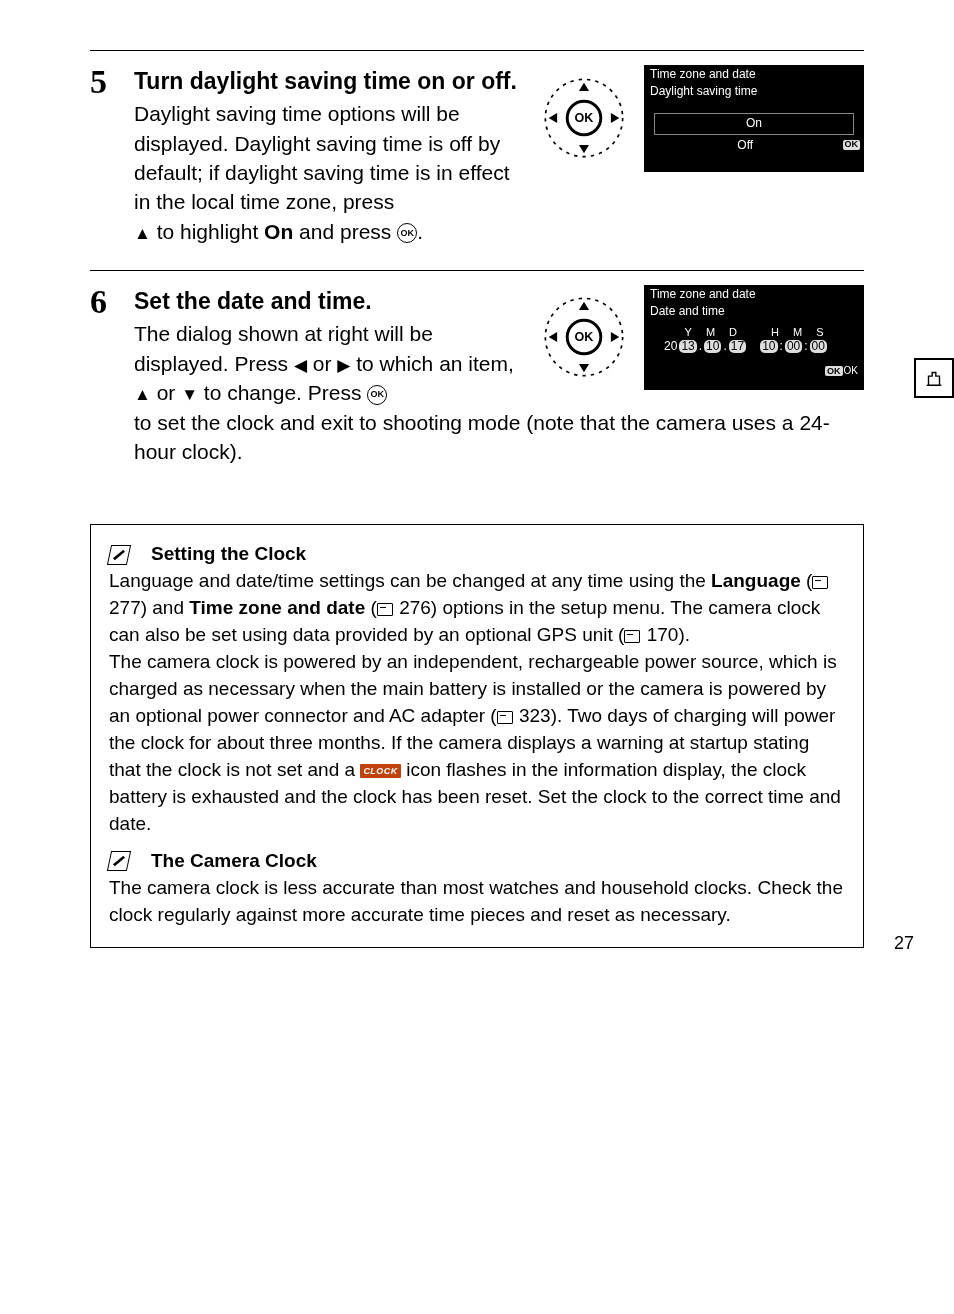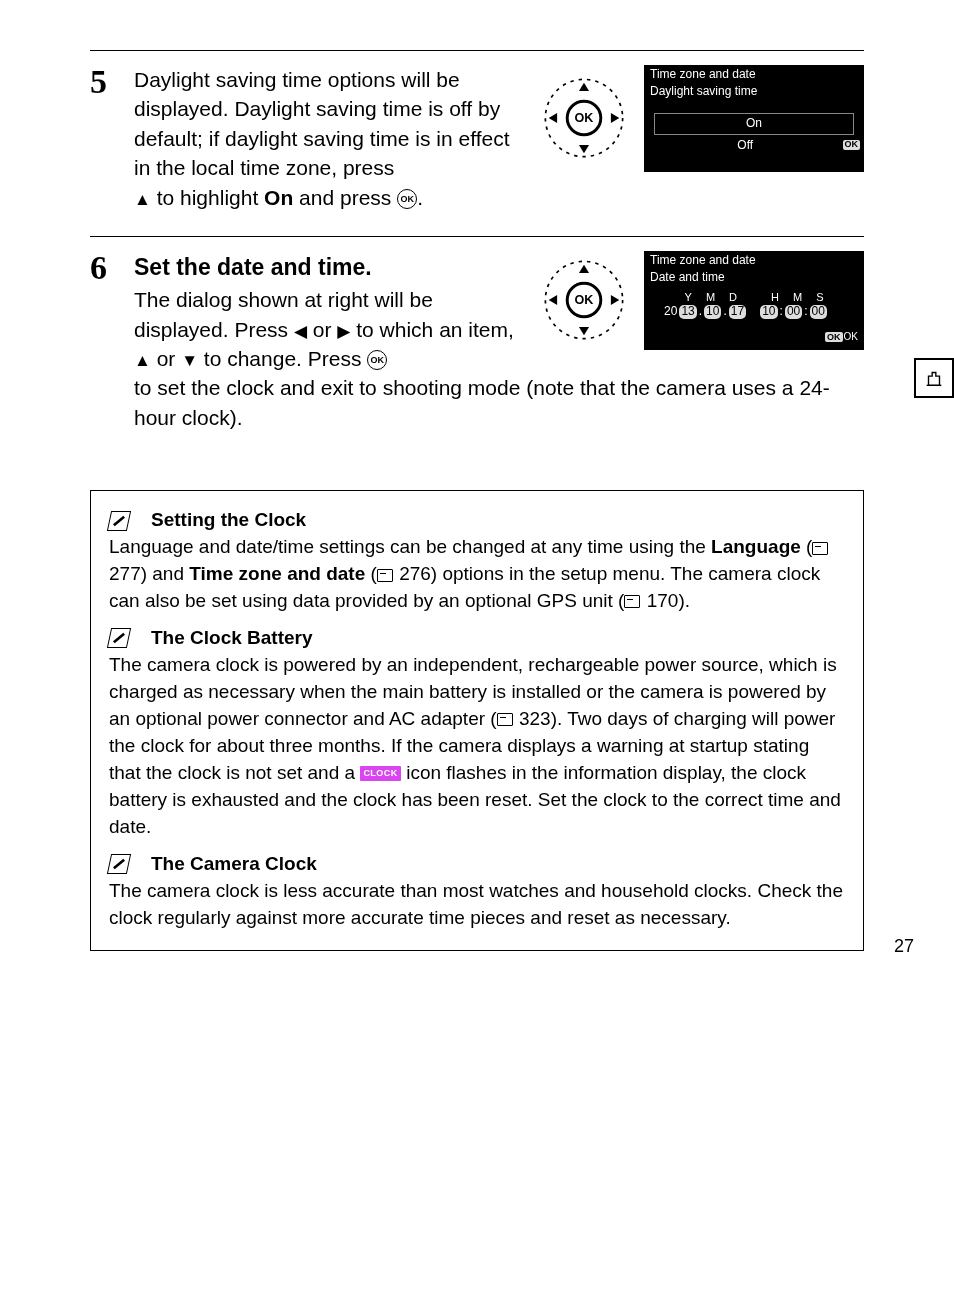--- a/index.html
+++ b/index.html
@@ -10,49 +10,50 @@
   .stepnum{font-size:34px;font-weight:700;font-family:Georgia,"Times New Roman",serif;width:44px;flex:0 0 44px;line-height:1;}
   .stepbody{flex:1 1 auto;font-size:21px;line-height:1.4;}
   .steptitle{font-weight:700;font-size:23px;display:block;margin-bottom:2px;}
   .ctrlrow{display:flex;align-items:center;gap:18px;}
   .ok-pad{width:84px;height:84px;}
   .lcd{width:220px;background:#000;color:#fff;font-size:12px;line-height:1.1;font-family:Arial,sans-serif;}
   .lcd .hdr{padding:3px 6px 1px 6px;font-size:12px;}
   .lcd .row{padding:3px 6px;text-align:center;font-size:12px;margin:2px 0;}
   .lcd .row.sel{margin:2px 10px;border:1px solid #888;}
   .lcd .ok{background:#ddd;color:#000;font-size:9px;font-weight:700;border-radius:2px;padding:0 2px;}
-  .lcd .footer{padding:4px 6px 7px 6px;text-align:right;font-size:10px;}
+  .lcd .footer{padding:4px 6px 13px 6px;text-align:right;font-size:10px;}
   .lcd .datehdr{display:flex;justify-content:center;gap:14px;font-size:11px;padding-top:6px;}
   .lcd .datevals{display:flex;justify-content:center;align-items:center;gap:2px;font-size:12px;padding:2px 17px 8px 0;}
   .lcd .val{background:#ddd;color:#000;padding:0 2px;border-radius:5px;}
   .notebox{border:1.5px solid #000;padding:16px 18px 18px 18px;font-size:19px;line-height:1.42;margin-top:34px;}
   .ntitle{font-weight:700;display:flex;align-items:center;gap:22px;margin-top:10px;}
   .ntitle:first-child{margin-top:0;}
   .nicon{display:inline-block;width:18px;height:18px;border:1.5px solid #000;position:relative;transform:skewX(-12deg);}
   .nicon::after{content:"";position:absolute;left:3px;right:3px;top:50%;border-top:3px solid #000;transform:translateY(-50%) rotate(-45deg);}
   .pageref{display:inline-block;width:14px;height:11px;border:1.2px solid #000;border-radius:1px;position:relative;vertical-align:middle;margin-right:1px;}
   .pageref::after{content:"";position:absolute;left:2px;right:6px;top:3px;border-top:1px solid #000;}
   .arrow{font-size:17px;line-height:1;vertical-align:middle;}
   .okinline{display:inline-flex;align-items:center;justify-content:center;width:18px;height:18px;border:1.3px solid #000;border-radius:50%;font-size:9px;font-weight:700;vertical-align:middle;}
-  .clockicon{display:inline-block;background:#d946ef;color:#fff;font-size:9px;font-weight:700;padding:1px 3px;border-radius:1px;letter-spacing:0.5px;vertical-align:middle;}
+  .clockicon{display:inline-block;background:#c2410c;color:#fff;font-size:9px;font-weight:700;padding:1px 3px;border-radius:1px;letter-spacing:0.5px;vertical-align:middle;font-style:italic;}
   .pagenum{position:absolute;right:40px;bottom:24px;font-size:18px;}
   .tab{position:absolute;right:0;top:358px;width:36px;height:36px;border:2.5px solid #000;display:flex;align-items:center;justify-content:center;}
   .bold{font-weight:700;}
 </style>
 </head>
 <body>
 
 <div class="page">
   <hr class="rule">
 
   <div class="step">
     <div class="stepnum">5</div>
     <div class="stepbody">
       <div style="display:flex;align-items:flex-start;">
         <div style="flex:1;">
+          <span class="steptitle">Turn daylight saving time on or off.</span>
           <span>Daylight saving time options will be displayed.  Daylight saving time is off by default; if daylight saving time is in effect in the local time zone, press </span>
         </div>
         <div class="ctrlrow" style="margin-left:12px;">
           <svg class="ok-pad" viewBox="0 0 100 100">
             <circle cx="50" cy="50" r="46" fill="none" stroke="#000" stroke-width="2" stroke-dasharray="4 6"></circle>
             <circle cx="50" cy="50" r="20" fill="none" stroke="#000" stroke-width="3.5"></circle>
             <text x="50" y="55" text-anchor="middle" font-size="15" font-weight="700">OK</text>
             <path d="M50 8 L44 18 L56 18 Z" fill="#000"></path>
             <path d="M50 92 L44 82 L56 82 Z" fill="#000"></path>
             <path d="M8 50 L18 44 L18 56 Z" fill="#000"></path>
@@ -131,24 +132,20 @@
 
   <div class="notebox">
     <div class="ntitle">
         <span class="nicon"></span>
         <span>Setting the Clock</span>
       </div>
     <div>
       <span>Language and date/time settings can be changed at any time using the </span><span class="bold">Language</span><span> (</span><span class="pageref"></span><span> 277) and </span><span class="bold">Time zone and date</span><span> (</span><span class="pageref"></span><span> 276) options in the setup menu.  The camera clock can also be set using data provided by an optional GPS unit (</span><span class="pageref"></span><span> 170).</span>
     </div>
 
-    <div class="ntitle">
-        <span class="nicon"></span>
-        <span>The Clock Battery</span>
-      </div>
     <div>
       <span>The camera clock is powered by an independent, rechargeable power source, which is charged as necessary when the main battery is installed or the camera is powered by an optional power connector and AC adapter (</span><span class="pageref"></span><span> 323).  Two days of charging will power the clock for about three months.  If the camera displays a warning at startup stating that the clock is not set and a </span><span class="clockicon">CLOCK</span><span> icon flashes in the information display, the clock battery is exhausted and the clock has been reset. Set the clock to the correct time and date.</span>
     </div>
 
     <div class="ntitle">
         <span class="nicon"></span>
         <span>The Camera Clock</span>
       </div>
     <div>The camera clock is less accurate than most watches and household clocks.  Check the clock regularly against more accurate time pieces and reset as necessary.</div>
   </div>

